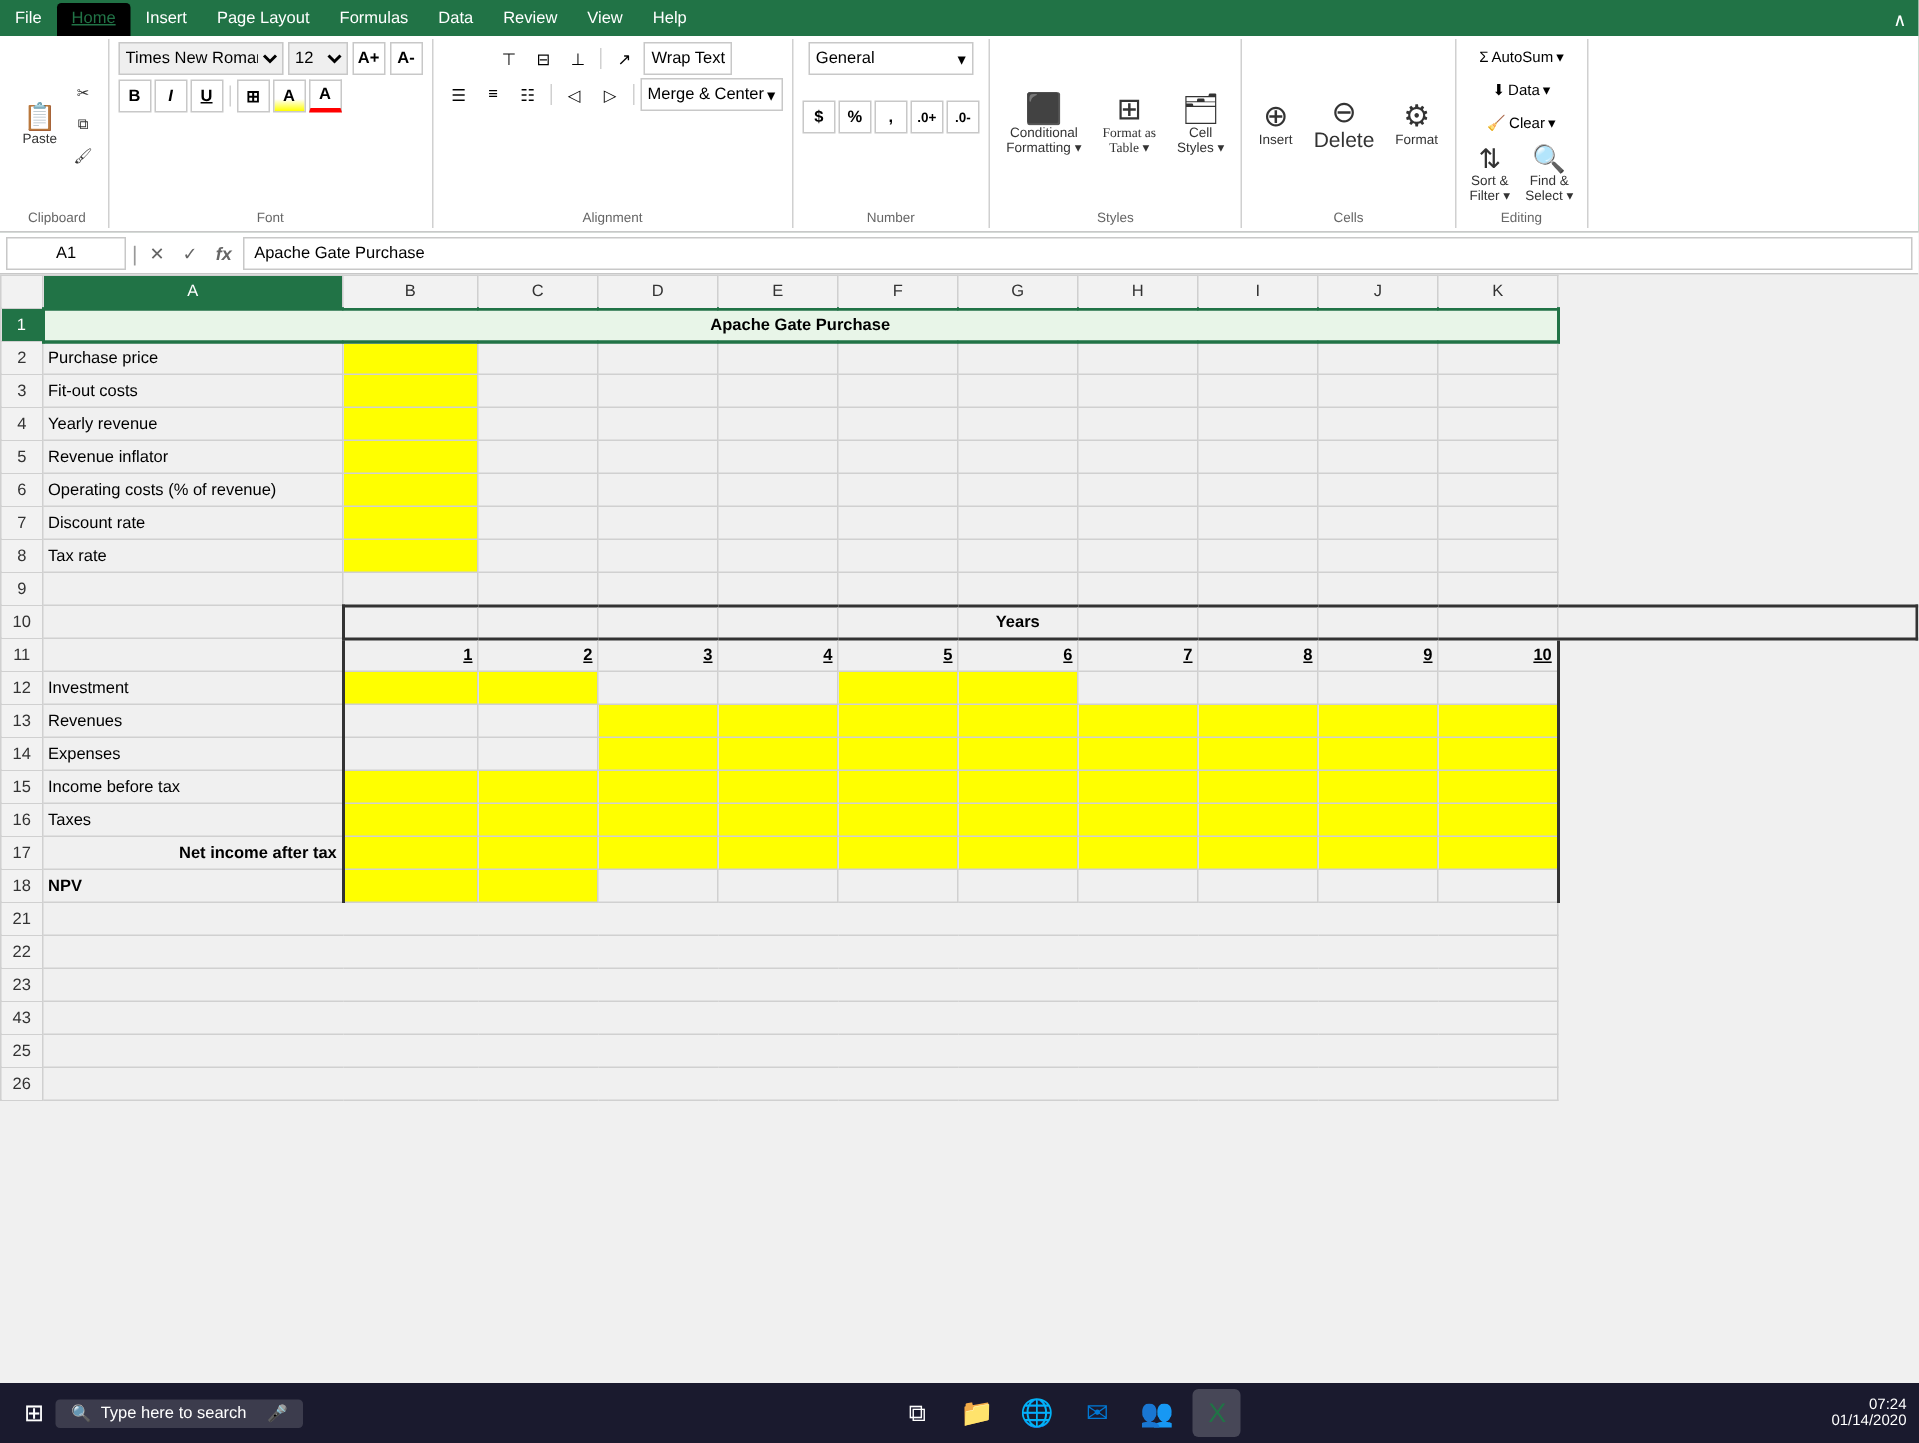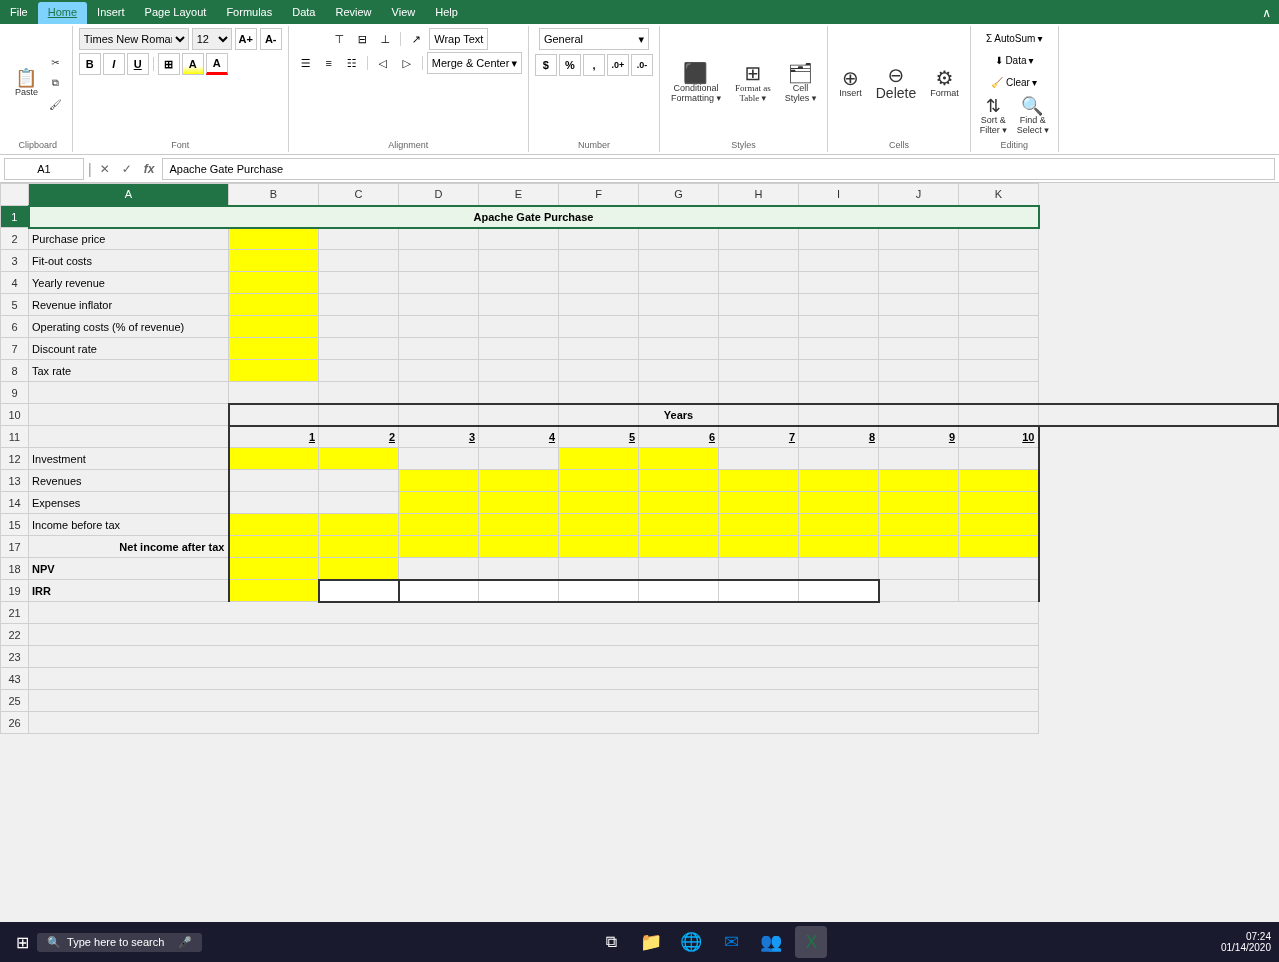--- a/index.html
+++ b/index.html
@@ -2,21 +2,21 @@
 <html><head>
   <meta charset="utf-8">
   <style>
     * { box-sizing: border-box; margin: 0; padding: 0; }
     body { font-family: 'Segoe UI', Arial, sans-serif; font-size: 11px; background: #f0f0f0; overflow: hidden; }
 
     
     .ribbon { background: #217346; display: flex; flex-direction: column; }
     .ribbon-tabs { display: flex; background: #217346; padding-top: 2px; }
     .ribbon-tab { color: white; padding: 4px 10px; font-size: 11px; cursor: pointer; }
-    .ribbon-tab.active { background: #7dd3fc; color: #217346; border-radius: 3px 3px 0 0; text-decoration: underline; }
+    .ribbon-tab.active { background: #000000; color: #217346; border-radius: 3px 3px 0 0; text-decoration: underline; }
     .ribbon-body { background: white; border-bottom: 1px solid #c8c8c8; display: flex; align-items: stretch; padding: 2px 4px; min-height: 82px; }
     .ribbon-group { display: flex; flex-direction: column; align-items: center; padding: 2px 6px; border-right: 1px solid #d0d0d0; min-width: fit-content; }
     .ribbon-group-content { display: flex; align-items: center; flex: 1; gap: 2px; }
     .ribbon-group-label { font-size: 9px; color: #666; margin-top: auto; padding-top: 2px; }
     .ribbon-btn { display: flex; flex-direction: column; align-items: center; justify-content: center; padding: 2px 4px; cursor: pointer; border: 1px solid transparent; border-radius: 2px; min-width: 32px; min-height: 48px; font-size: 9px; color: #333; }
     .ribbon-btn .icon { font-size: 18px; line-height: 1; }
     .ribbon-btn-small { display: flex; align-items: center; justify-content: center; padding: 1px 3px; cursor: pointer; border: 1px solid transparent; border-radius: 2px; font-size: 10px; color: #333; height: 20px; }
     .ribbon-col { display: flex; flex-direction: column; gap: 1px; }
 
     
@@ -184,21 +184,21 @@
           <div class="dropdown-btn">
             <span>Merge &amp; Center</span>
             <span>▾</span>
           </div>
         </div>
       </div>
       <div class="ribbon-group-label">Alignment</div>
     </div>
 
     <div class="ribbon-group">
-      <div class="ribbon-group-content" style="flex-direction:column;gap:4px;">
+      <div class="ribbon-group-content" style="flex-direction:column;gap:17px;">
         <div class="dropdown-btn" style="width:110px;">
           <span>General</span>
           <span style="margin-left:auto;">▾</span>
         </div>
         <div style="display:flex;gap:2px;">
           <button class="font-btn">$</button>
           <button class="font-btn">%</button>
           <button class="font-btn">,</button>
           <button class="font-btn" style="font-size:9px;">.0+</button>
           <button class="font-btn" style="font-size:9px;">.0-</button>
@@ -538,20 +538,34 @@
           <td class="cell-yellow"></td>
           <td class="cell-yellow"></td>
           <td class="cell-yellow"></td>
           <td class="cell-yellow"></td>
           <td class="cell-yellow"></td>
           <td class="cell-yellow"></td>
           <td class="cell-yellow"></td>
           <td class="cell-yellow" style="border-right:2px solid #333;"></td>
         </tr>
 
+        <tr>
+          <td class="row-num">16</td>
+          <td>Taxes</td>
+          <td class="cell-yellow" style="border-left:2px solid #333;"></td>
+          <td class="cell-yellow"></td>
+          <td class="cell-yellow"></td>
+          <td class="cell-yellow"></td>
+          <td class="cell-yellow"></td>
+          <td class="cell-yellow"></td>
+          <td class="cell-yellow"></td>
+          <td class="cell-yellow"></td>
+          <td class="cell-yellow"></td>
+          <td class="cell-yellow" style="border-right:2px solid #333;"></td>
+        </tr>
 
         <tr>
           <td class="row-num">17</td>
           <td class="cell-bold cell-right">Net income after tax</td>
           <td class="cell-yellow" style="border-left:2px solid #333;"></td>
           <td class="cell-yellow"></td>
           <td class="cell-yellow"></td>
           <td class="cell-yellow"></td>
           <td class="cell-yellow"></td>
           <td class="cell-yellow"></td>
@@ -569,34 +583,20 @@
           <td></td>
           <td></td>
           <td></td>
           <td></td>
           <td></td>
           <td></td>
           <td></td>
           <td style="border-right:2px solid #333;"></td>
         </tr>
 
-        <tr>
-          <td class="row-num">19</td>
-          <td class="cell-bold">IRR</td>
-          <td class="cell-yellow" style="border-left:2px solid #333;"></td>
-          <td style="border:2px solid #333; background:white;"></td>
-          <td style="border-top:2px solid #333; border-bottom:2px solid #333; background:white;"></td>
-          <td style="border-top:2px solid #333; border-bottom:2px solid #333; background:white;"></td>
-          <td style="border-top:2px solid #333; border-bottom:2px solid #333; background:white;"></td>
-          <td style="border-top:2px solid #333; border-bottom:2px solid #333; background:white;"></td>
-          <td style="border-top:2px solid #333; border-bottom:2px solid #333; background:white;"></td>
-          <td style="border-top:2px solid #333; border-right:2px solid #333; border-bottom:2px solid #333; background:white;"></td>
-          <td></td>
-          <td style="border-right:2px solid #333;"></td>
-        </tr>
 
 
         <tr>
           <td class="row-num">21</td>
           <td colspan="11"></td>
         </tr>
         <tr>
           <td class="row-num">22</td>
           <td colspan="11"></td>
         </tr>

